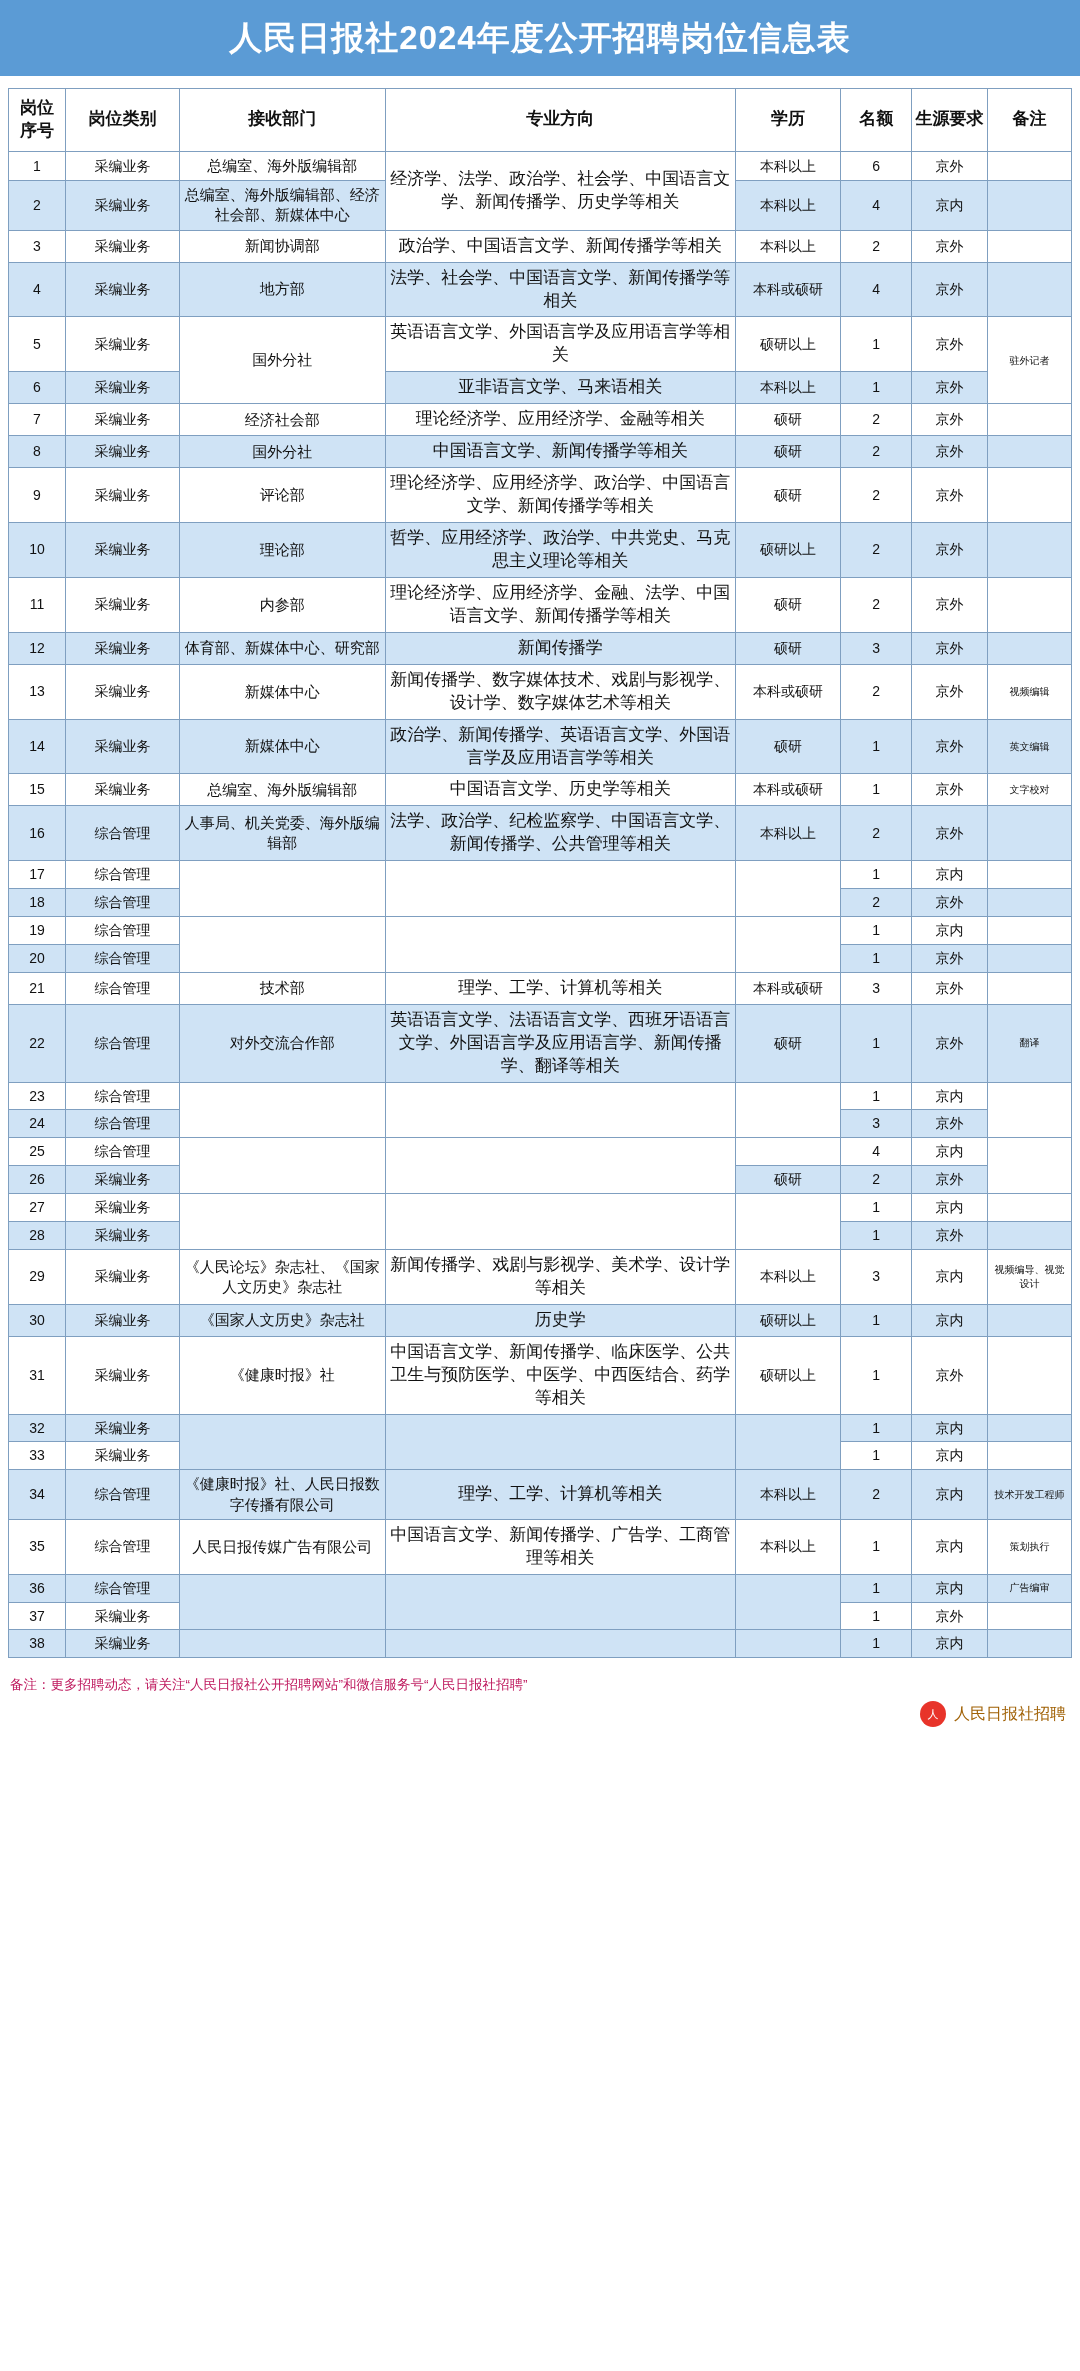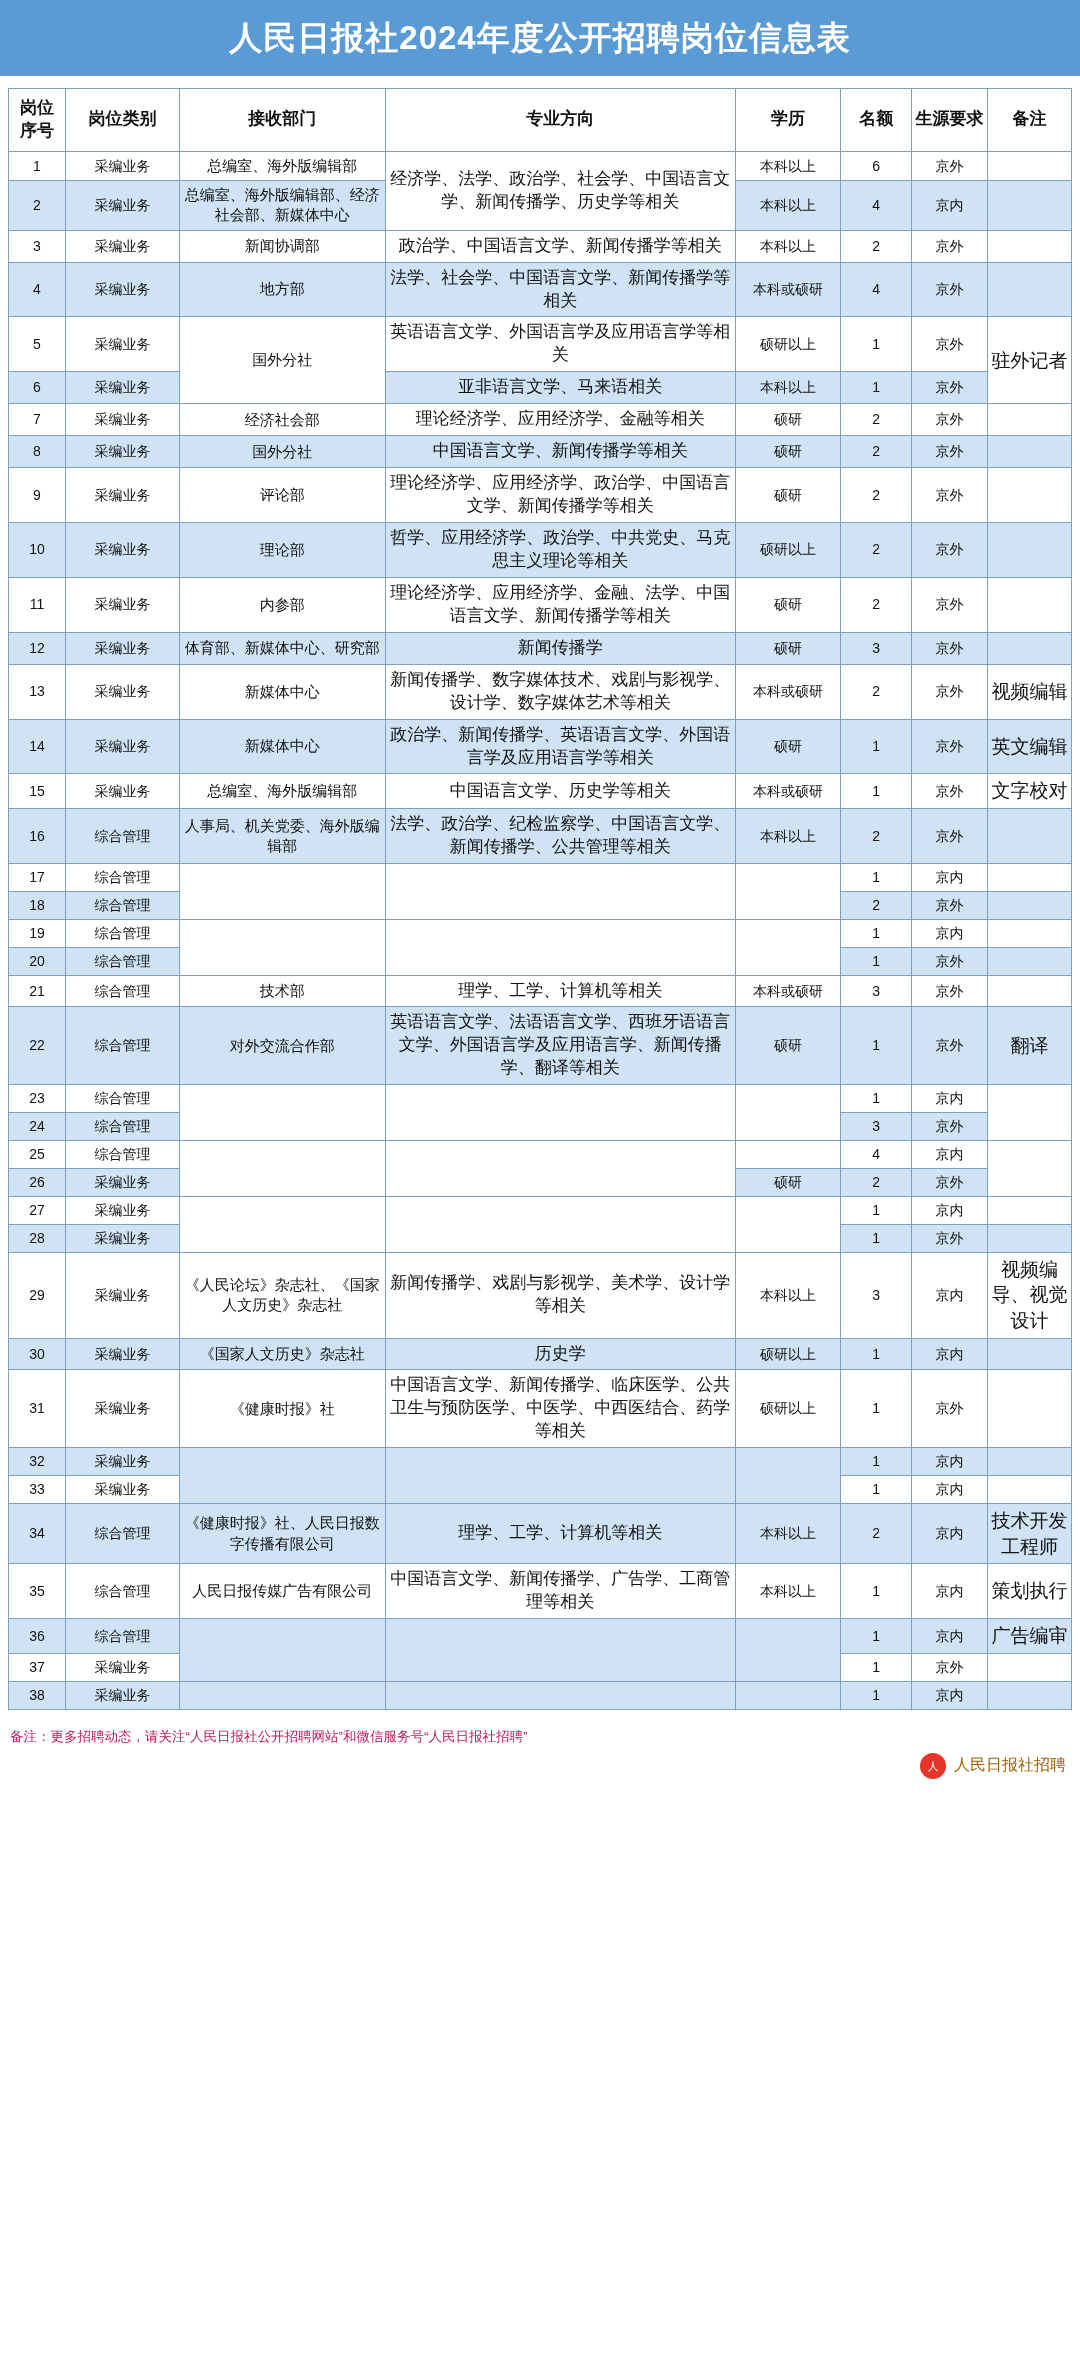--- a/index.html
+++ b/index.html
@@ -9,21 +9,21 @@
     font-size:33px;letter-spacing:1px;padding:16px 0 15px 0;}
   .table-wrap{padding:12px 8px;}
   table{border-collapse:collapse;width:1064px;table-layout:fixed;}
   td,th{border:1px solid #7f9fc0;font-size:15px;color:#111;text-align:center;
         vertical-align:middle;line-height:1.35;padding:4px 3px;}
   thead th{background:#ffffff;font-weight:bold;font-size:17px;padding:8px 3px;}
   tbody tr.odd td{background:#ffffff;}
   tbody tr.even td{background:#cfe3f5;}
   td.major{font-size:17px;}
   td.dept{font-size:15px;}
-  td.note{font-size:19px;}
+  td.note{font-size:10px;}
   td.small{font-size:14px;}
   .footer{font-size:13.5px;color:#be185d;padding:6px 10px 4px 10px;line-height:1.4;}
   .brandbar{display:flex;align-items:center;justify-content:flex-end;
     padding:2px 14px 10px 14px;gap:8px;}
   .brand-logo{width:26px;height:26px;border-radius:50%;background:#e8342a;
     display:flex;align-items:center;justify-content:center;}
   .brand-logo svg{display:block;}
   .brand-text{font-size:16px;color:#a16207;}
   .col1{width:42px}.col2{width:84px}.col3{width:152px}.col4{width:258px}
   .col5{width:78px}.col6{width:52px}.col7{width:56px}.col8{width:62px}

